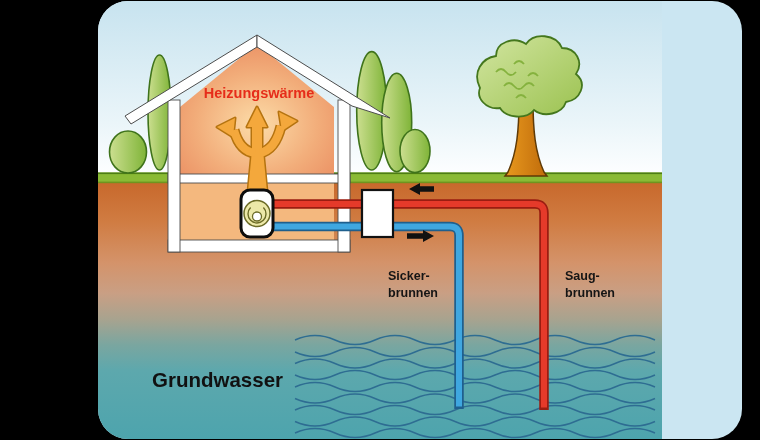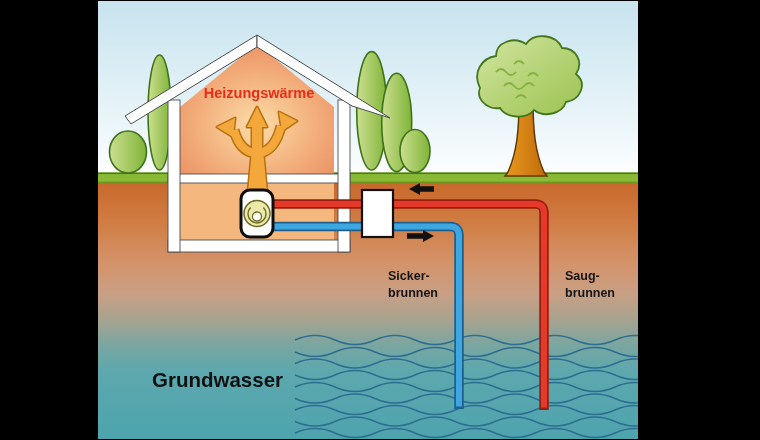--- a/index.html
+++ b/index.html
@@ -1,22 +1,23 @@
 <!DOCTYPE html>
 <html><head>
 <meta charset="utf-8">
 <style>
   html,body{margin:0;padding:0;}
   body{
     width:760px;height:440px;background:#000;overflow:hidden;position:relative;
     font-family:"Liberation Sans", sans-serif;
   }
   .stage{
-    position:absolute;left:98px;top:1px;width:540px;height:438px;overflow:hidden;
+    position:absolute;left:98px;top:1px;width:644px;height:438px;overflow:hidden;
     background:#cbe6f2;
+    border-radius:30px;
   }
   svg{display:block;}
   text{font-family:"Liberation Sans", sans-serif;font-weight:bold;}
 </style>
 </head>
 <body>
 
 <div class="stage">
 <svg width="564" height="438" viewBox="0 1 564 438" xmlns="http://www.w3.org/2000/svg">
   <defs>

